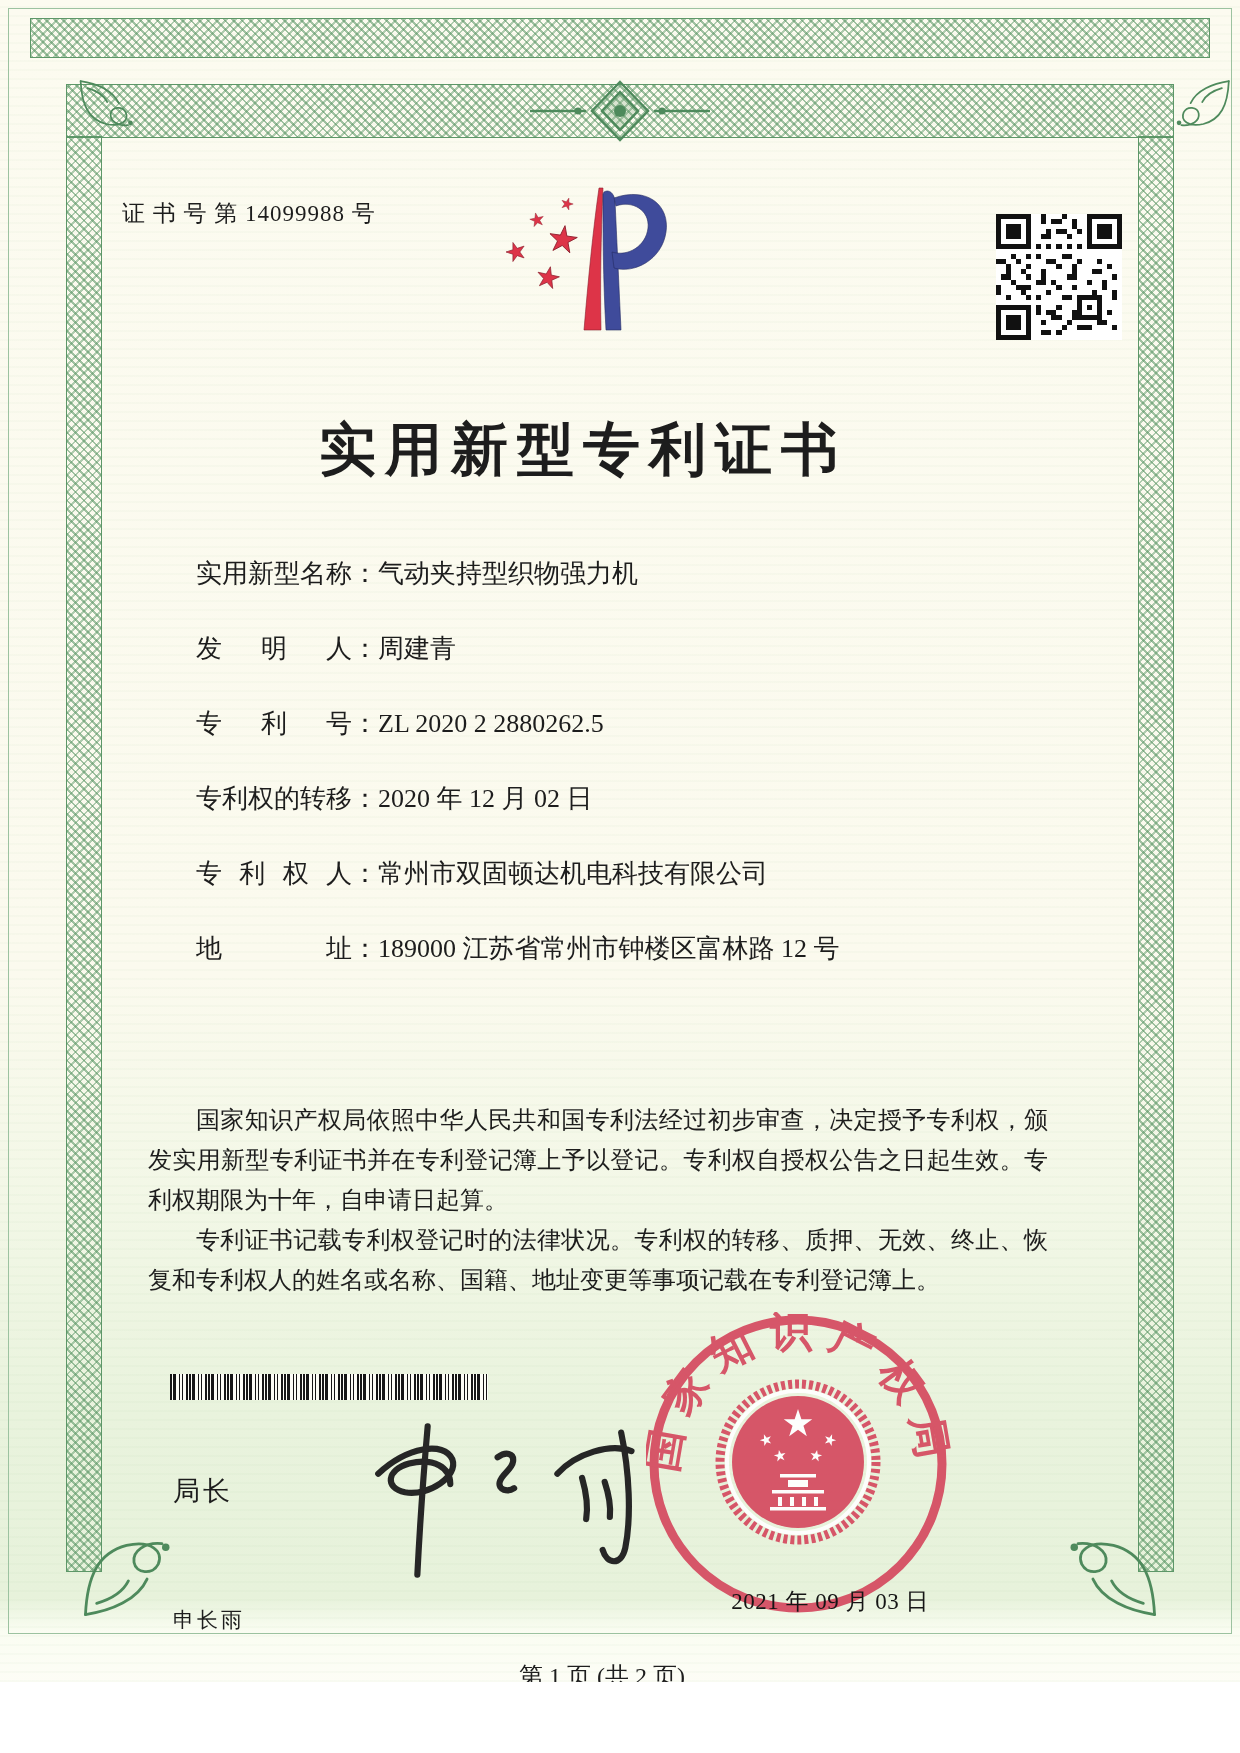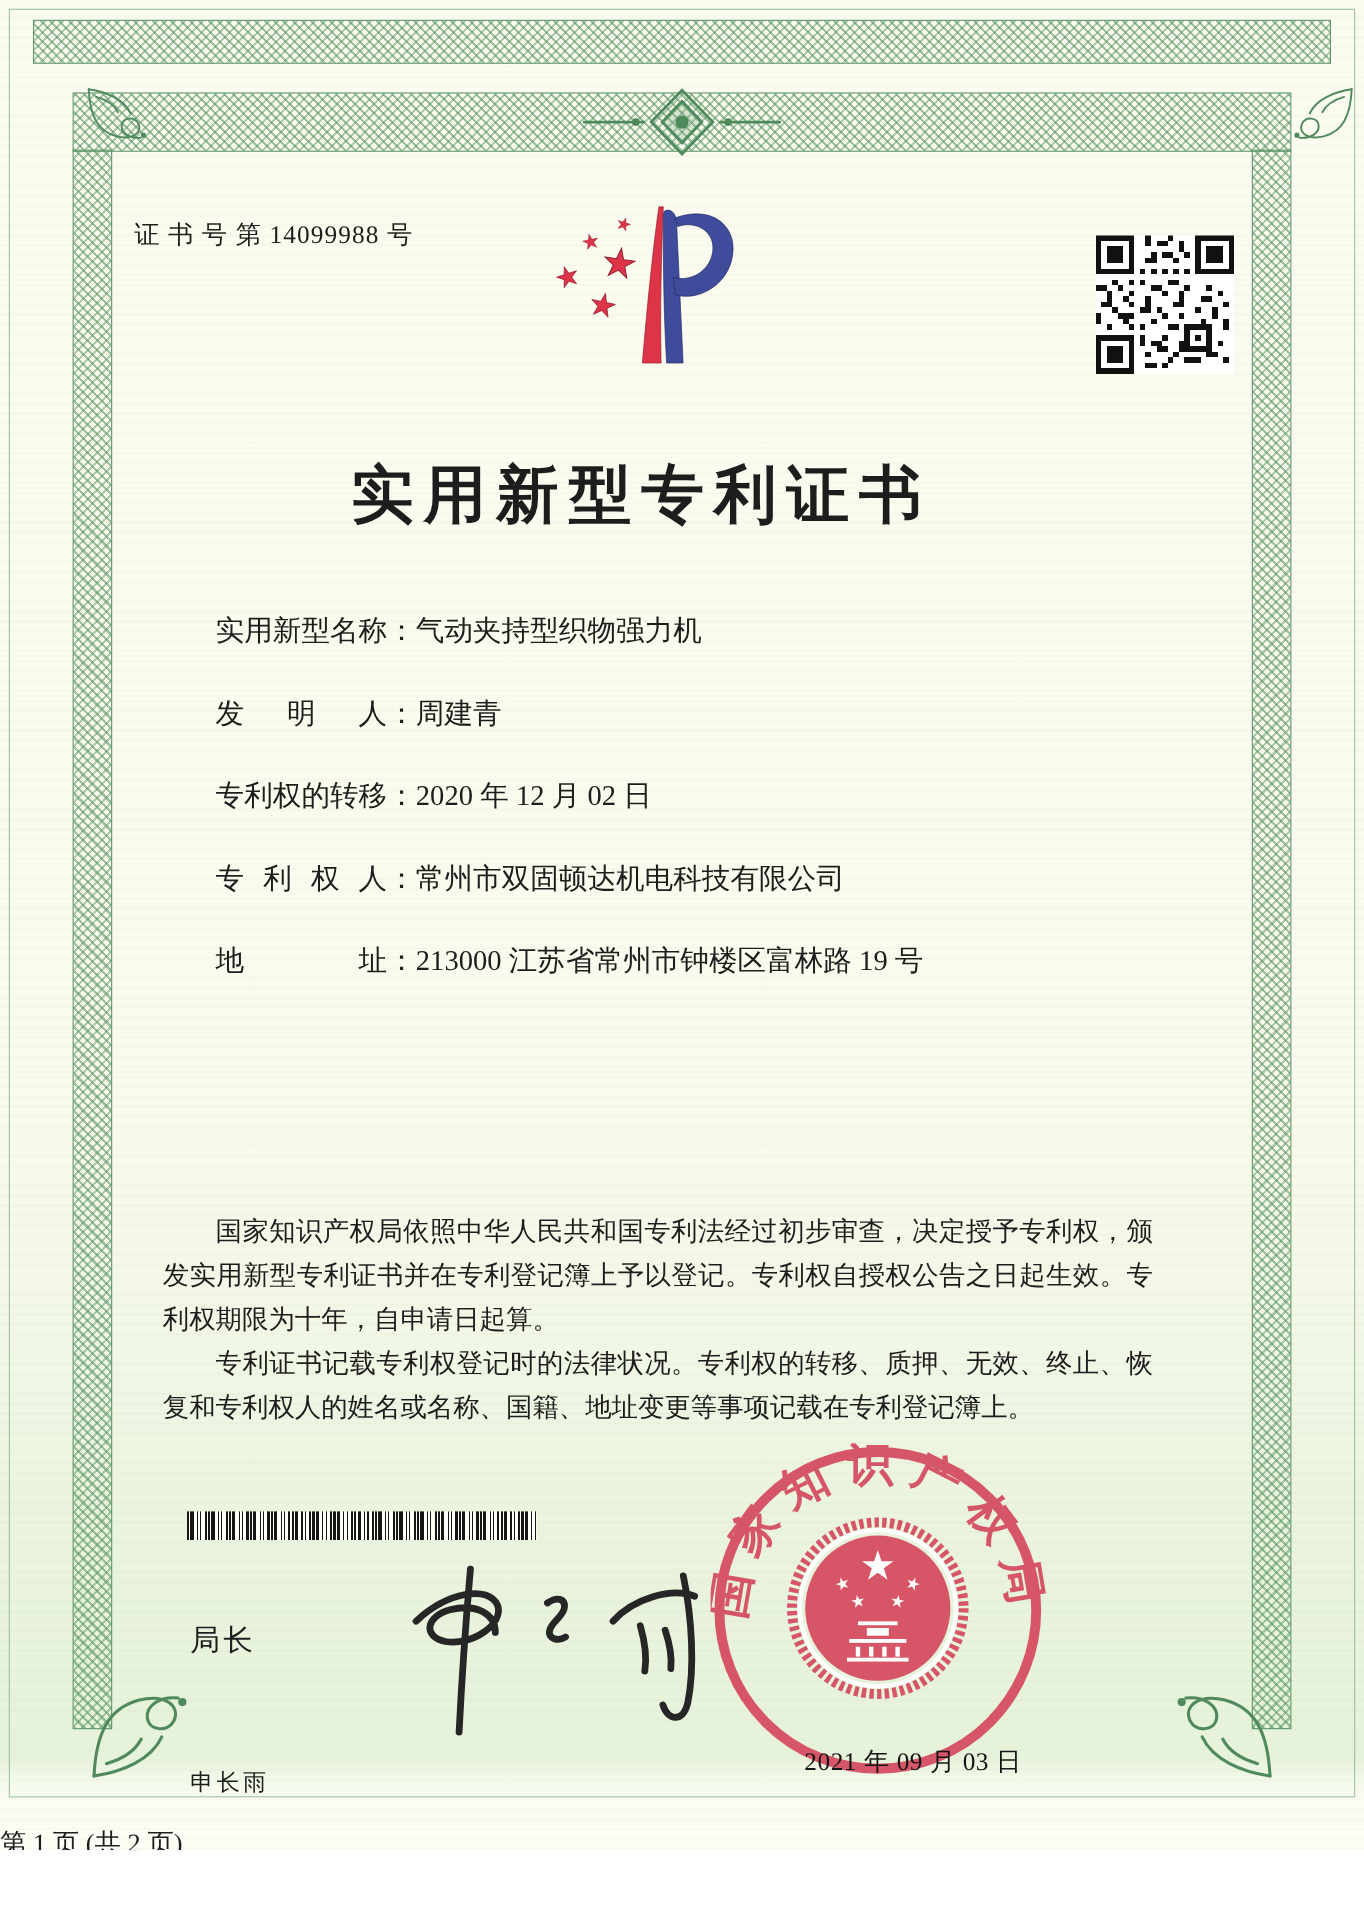--- a/index.html
+++ b/index.html
@@ -44,21 +44,21 @@
   .paras{position:absolute;left:148px;top:1100px;width:900px;font-size:24px;line-height:40px;text-align:justify;}
   .paras p{margin:0;text-indent:2em;}
   
   .barcode{position:absolute;left:170px;top:1374px;width:318px;height:26px;
     background:repeating-linear-gradient(90deg,#161616 0 2px,#fdfdf6 2px 3px,#161616 3px 6px,#fdfdf6 6px 9px,#161616 9px 10px,#fdfdf6 10px 12px,#161616 12px 13px,#fdfdf6 13px 16px,#161616 16px 18px,#fdfdf6 18px 19px);}
   .sig-title{position:absolute;left:173px;top:1473px;font-size:27px;font-family:"Liberation Sans","DejaVu Sans",sans-serif;letter-spacing:3px;}
   .sig-name{position:absolute;left:173px;top:1606px;font-size:21px;font-family:"Liberation Sans","DejaVu Sans",sans-serif;letter-spacing:3px;}
   .signature{position:absolute;left:355px;top:1412px;width:310px;height:175px;}
   .seal{position:absolute;left:646px;top:1312px;width:306px;height:306px;opacity:.92;}
   .seal-date{position:absolute;left:700px;top:1586px;width:260px;text-align:center;font-size:23px;letter-spacing:.5px;color:#151515;}
-  .page-info{position:absolute;left:0;top:1660px;width:1180px;font-size:24px;}
+  .page-info{position:absolute;left:12px;top:1660px;width:1180px;text-align:center;font-size:24px;}
   .back-note{position:absolute;left:0;top:1722px;width:1180px;text-align:center;font-size:26px;}
 </style>
 </head>
 <body>
 
 <div class="page">
 
   <div class="frame-line-outer"></div>
   <div class="band band-top-a"></div>
   <div class="band band-top-b"></div>
@@ -217,23 +217,24 @@
           <rect x="20" y="18" width="1" height="1"></rect>
       </g>
     </svg>
   </div>
 
   <div class="title">实用新型专利证书</div>
 
   <div class="fields">
     <div class="field-row"><span class="f-label">实用新型名称</span><span>：</span><span>气动夹持型织物强力机</span></div>
     <div class="field-row"><span class="f-label">发明人</span><span>：</span><span>周建青</span></div>
+    <div class="field-row"><span class="f-label">专利号</span><span>：</span><span>ZL 2020 2 2880262.5</span></div>
     <div class="field-row"><span class="f-label">专利权的转移</span><span>：</span><span>2020 年 12 月 02 日</span></div>
     <div class="field-row"><span class="f-label">专利权人</span><span>：</span><span>常州市双固顿达机电科技有限公司</span></div>
-    <div class="field-row"><span class="f-label">地址</span><span>：</span><span>213000 江苏省常州市钟楼区富林路 19 号</span></div>
+    <div class="field-row"><span class="f-label">地址</span><span>：</span><span>189000 江苏省常州市钟楼区富林路 12 号</span></div>
   </div>
 
 
   <div class="paras">
     <p>国家知识产权局依照中华人民共和国专利法经过初步审查，决定授予专利权，颁发实用新型专利证书并在专利登记簿上予以登记。专利权自授权公告之日起生效。专利权期限为十年，自申请日起算。</p>
     <p>专利证书记载专利权登记时的法律状况。专利权的转移、质押、无效、终止、恢复和专利权人的姓名或名称、国籍、地址变更等事项记载在专利登记簿上。</p>
   </div>
 
   <div class="barcode"></div>
 

